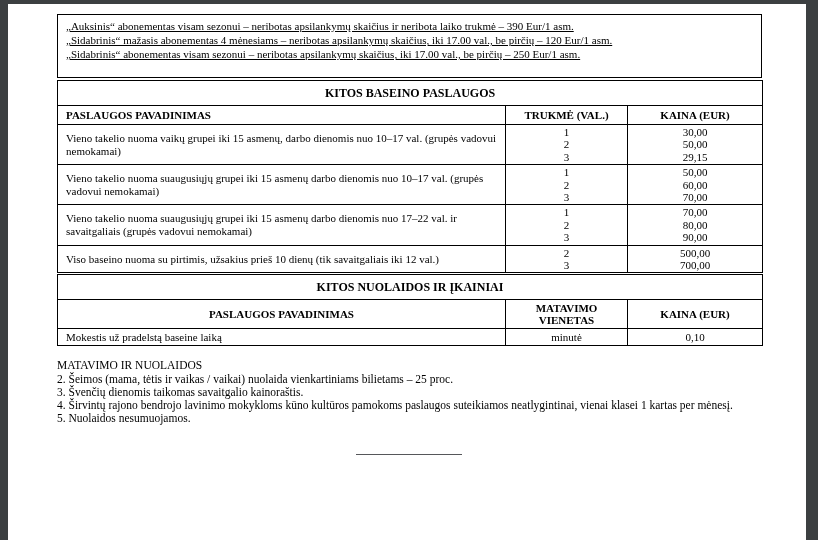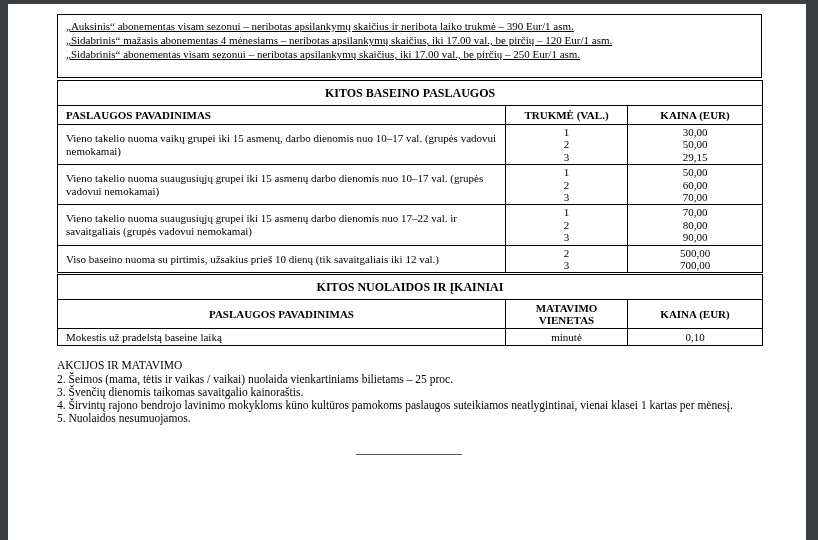--- a/index.html
+++ b/index.html
@@ -195,21 +195,21 @@
       </tr>
       <tr>
         <td class="data name-c">Mokestis už pradelstą baseine laiką</td>
         <td class="data center">minutė</td>
         <td class="data center">0,10</td>
       </tr>
     </tbody>
       </table>
 
     <div class="discounts">
-      <div>AKCIJOS IR MATAVIMO</div>
+      <div>MATAVIMO IR NUOLAIDOS</div>
       <div>2. Šeimos (mama, tėtis ir vaikas / vaikai) nuolaida vienkartiniams bilietams – 25 proc.</div>
       <div>3. Švenčių dienomis taikomas savaitgalio kainoraštis.</div>
       <div>4. Širvintų rajono bendrojo lavinimo mokykloms kūno kultūros pamokoms paslaugos suteikiamos neatlygintinai, vienai klasei 1 kartas per mėnesį.</div>
       <div>5. Nuolaidos nesumuojamos.</div>
     </div>
 
     <div class="short-rule"></div>
 
   </div>
 </div>

